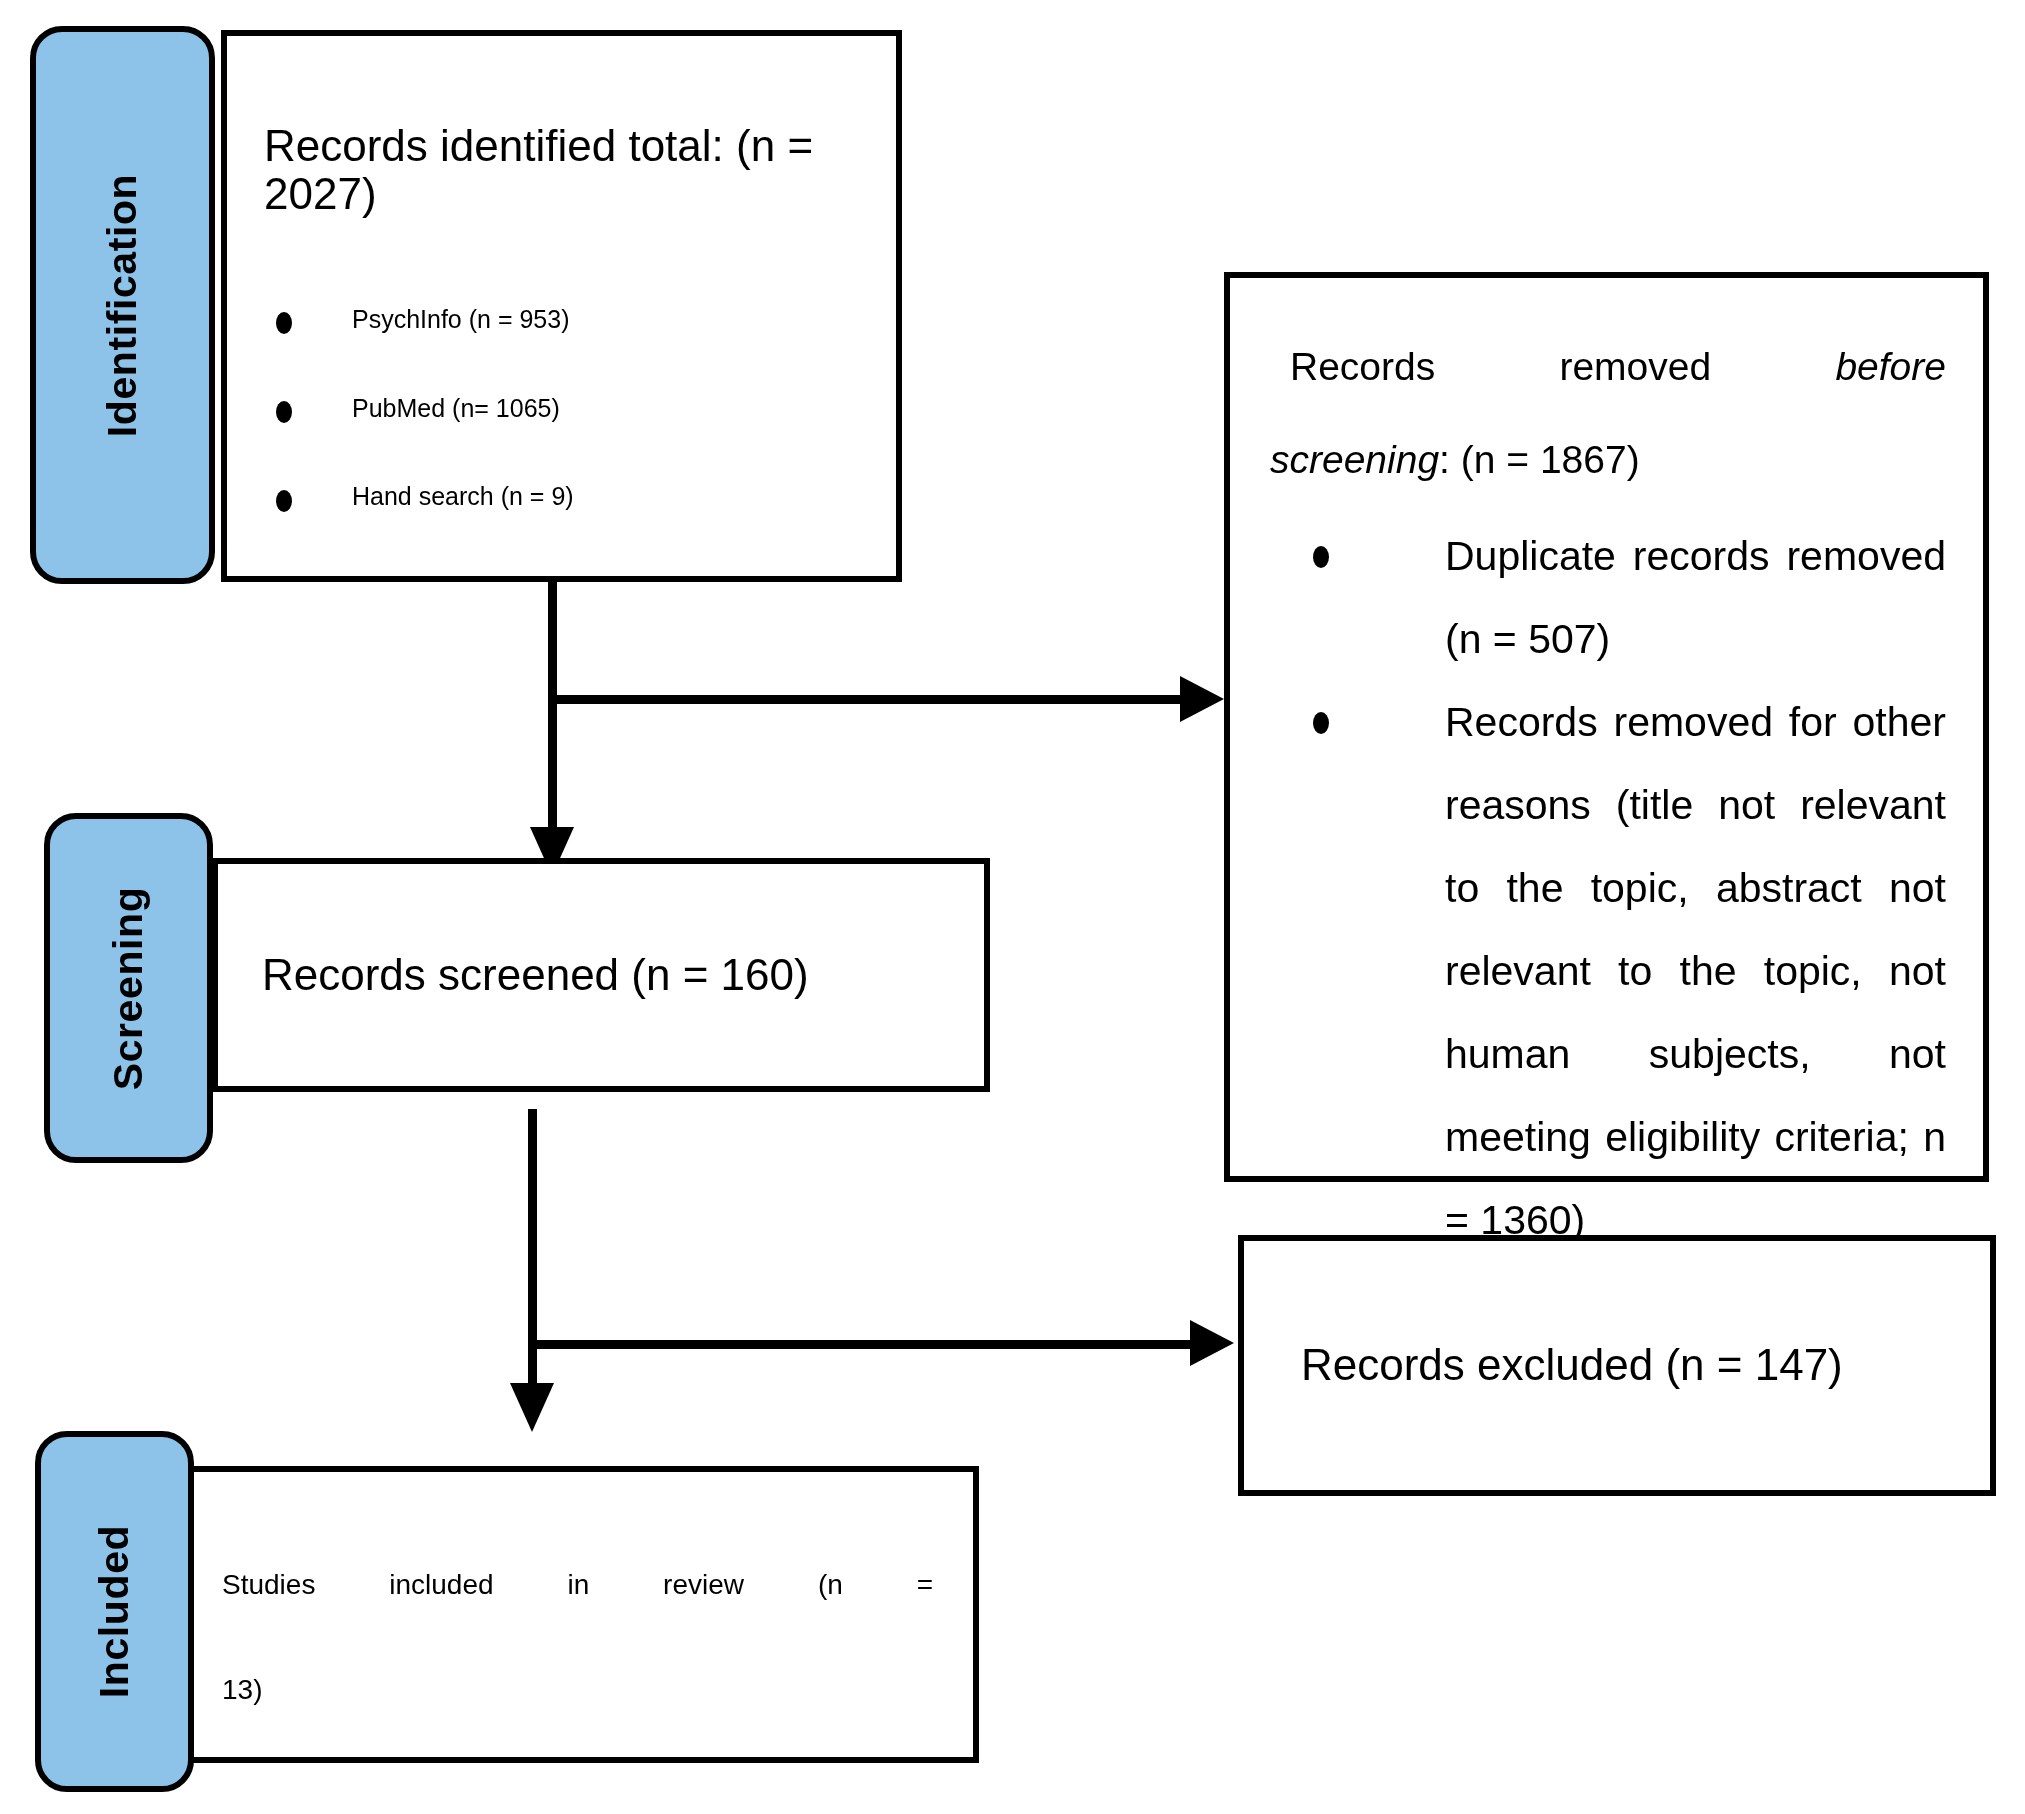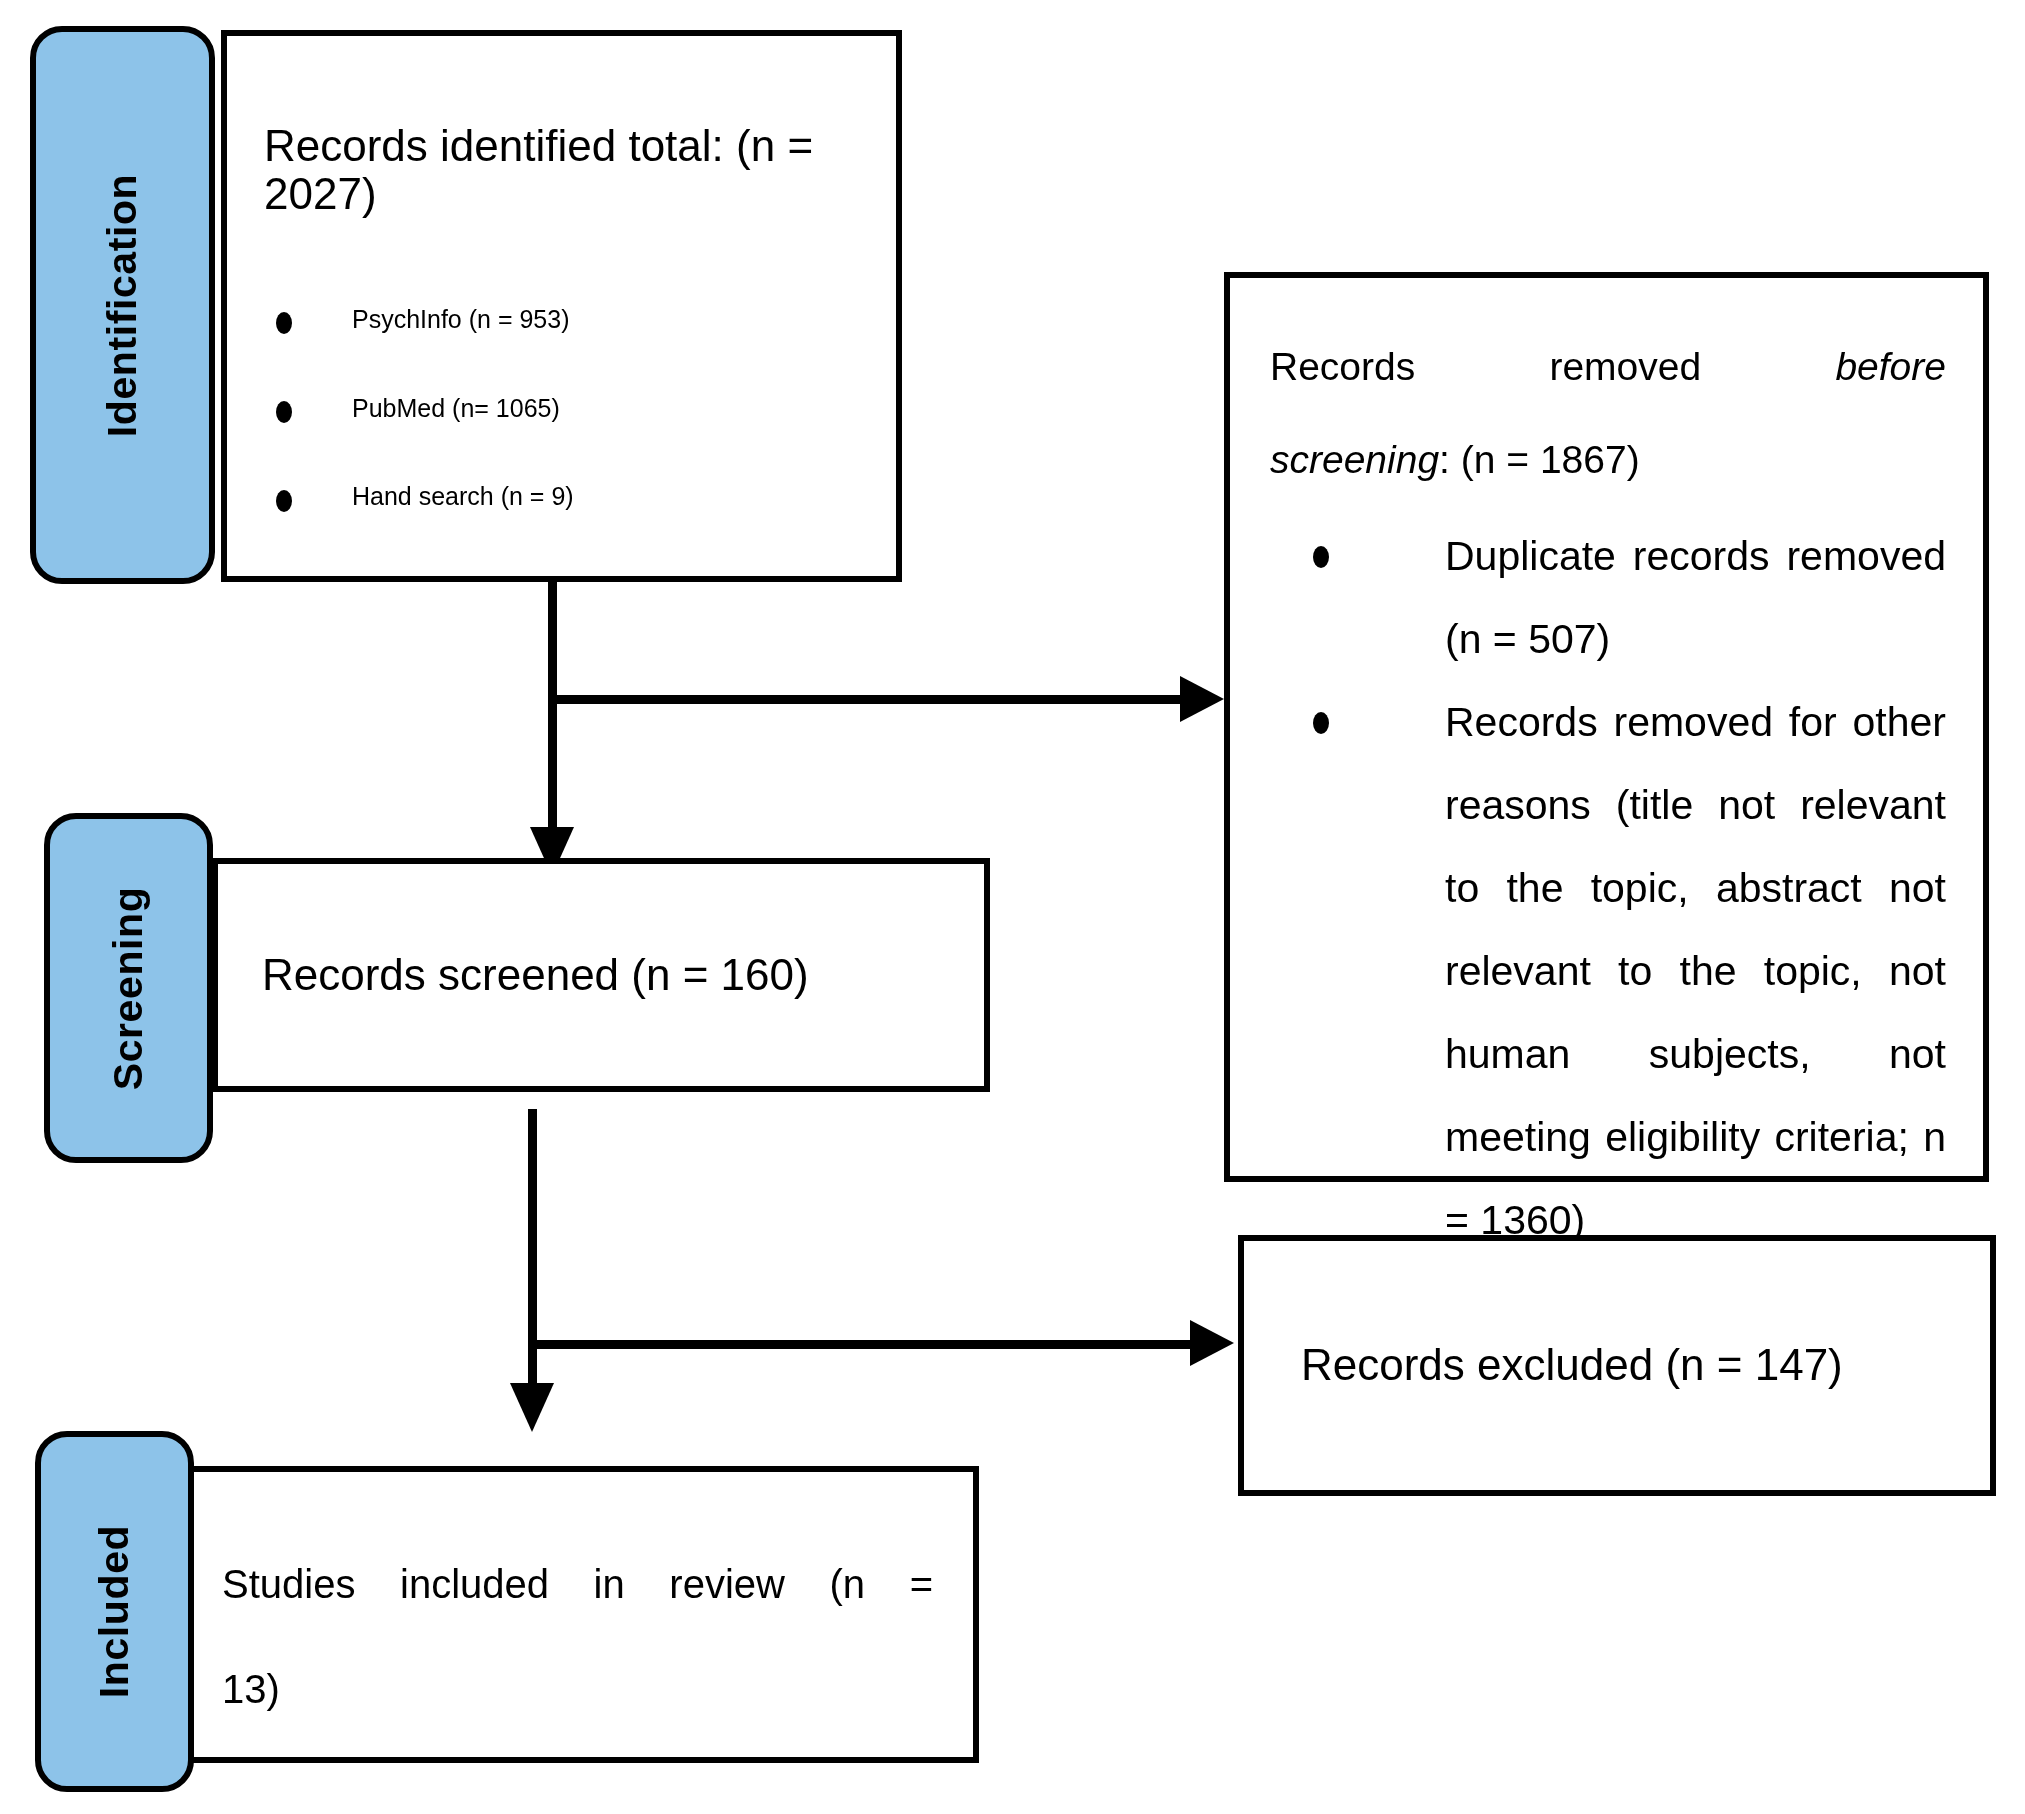--- a/index.html
+++ b/index.html
@@ -33,31 +33,31 @@
   ul.bullets { list-style: none; margin: 86px 0 0 0; padding: 0 0 0 88px; }
   ul.bullets li { position: relative; font-size: 25px; line-height: 1.15; }
   ul.bullets li + li { margin-top: 60px; }
   ul.bullets li .dot {
     position: absolute; left: -76px; top: 7.5px;
     width: 16px; height: 22px; border-radius: 50%; background: #000;
   }
 
   
   #box-removed .rline { font-size: 39px; line-height: 93px; }
-  #box-removed .rline.just { text-align: justify; text-align-last: justify; }
+  #box-removed .rline.just { text-align: justify; text-align-last: justify; margin-left: 20px; }
   .it { font-style: italic; }
   ul.bullets-rm { list-style: none; margin: 8.7px 0 0 0; padding: 0 0 0 175px; }
   ul.bullets-rm li { position: relative; font-size: 41px; line-height: 83px; text-align: justify; }
   ul.bullets-rm li .dot {
     position: absolute; left: -132px; top: 31px;
     width: 16px; height: 22px; border-radius: 50%; background: #000;
   }
 
   
-  #box-included .iline { font-size: 40px; line-height: 105px; }
+  #box-included .iline { font-size: 28px; line-height: 105px; }
   #box-included .iline.just { text-align: justify; text-align-last: justify; }
 
   
   .stage {
     position: absolute;
     box-sizing: border-box;
     background: #8DC3E9;
     border: 6.2px solid #000000;
     border-radius: 32px;
     display: flex; align-items: center; justify-content: center;

